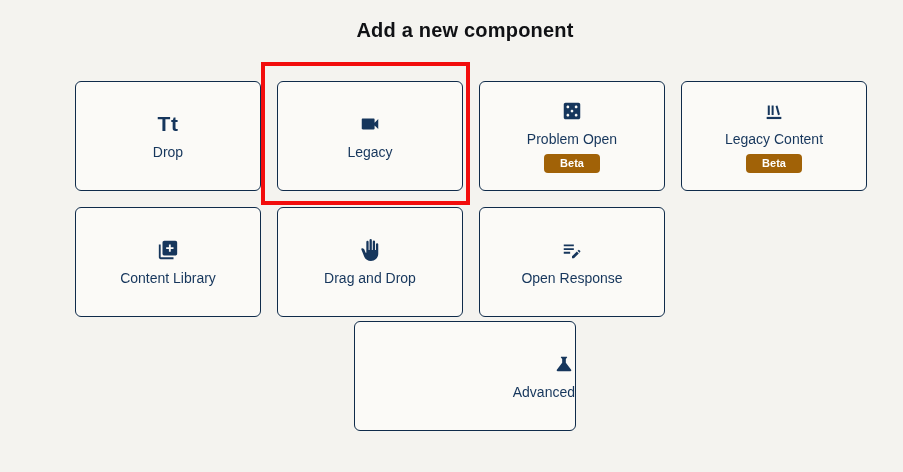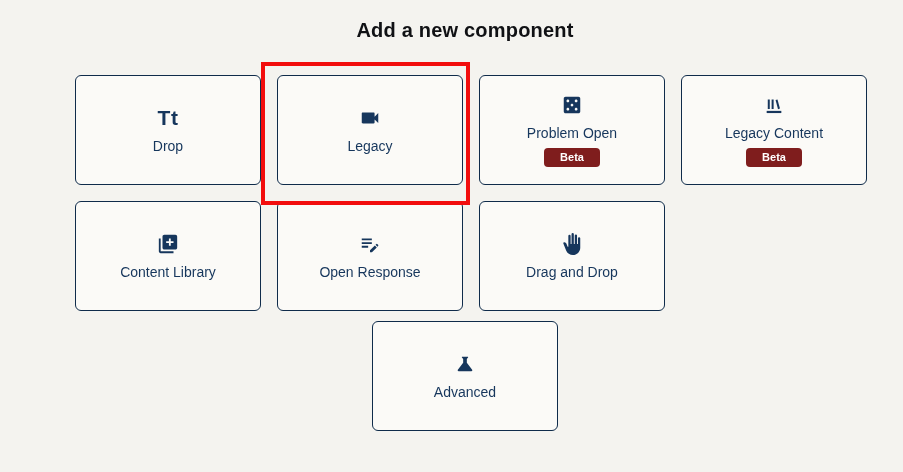--- a/index.html
+++ b/index.html
@@ -5,46 +5,46 @@
   html,body { margin:0; padding:0; background:#f4f3ef; font-family:"Liberation Sans",sans-serif; }
   .screen { position:relative; width:903px; height:472px; background:#f4f3ef; overflow:hidden;margin-left:24px; }
 
   .page-title {
     position:absolute; left:51px; top:19px; width:780px;
     text-align:center; font-size:20px; font-weight:700; color:#101114;
     letter-spacing:.2px;
   }
 
   .grid {
-    position:absolute; left:51px; top:75px; width:776px;
+    position:absolute; left:51px; top:81px; width:776px;
     display:grid; grid-template-columns:repeat(4,186px);
     column-gap:12px; row-gap:14px;gap:16px;
   }
 
   .comp-btn {
     height:110px; box-sizing:border-box;
     background:#fbfaf7; border:1px solid #0f2b4a; border-radius:6px;
     display:flex; flex-direction:column; align-items:center; justify-content:center;
     gap:8px; cursor:pointer; padding:0; font-family:inherit;
   }
   .comp-btn .icon { height:24px; display:flex; align-items:center; justify-content:center; }
   .comp-btn svg { fill:#16365c; display:block; }
   .comp-label { font-size:14px; color:#16365c; line-height:1.2; }
   .glyph-tt { font-size:21px; font-weight:800; color:#16365c; line-height:1; letter-spacing:.5px; }
 
   .beta-badge {
-    background:#7f1d1d; color:#ffffff; font-size:11px; font-weight:700;
+    background:#a16207; color:#ffffff; font-size:11px; font-weight:700;
     padding:3px 16px; border-radius:4px; line-height:1.2; margin-top:-2px;
   }
 
   .advanced-row {
     position:absolute; left:51px; top:321px; width:780px;
     display:flex; justify-content:center;
   }
-  .advanced-row .comp-btn { width:186px; }
+  .advanced-row .comp-btn { width:222px;align-items:flex-end; }
 
   .highlight {
     position:absolute; left:237px; top:62px; width:209px; height:143px;
     border:4px solid #f20d0d; box-sizing:border-box; pointer-events:none;
   }
 </style>
 </head>
 <body>
 
 <div class="screen">
@@ -98,33 +98,33 @@
         <svg width="22" height="22" viewBox="0 0 24 24">
             <path d="M20 2H8c-1.1 0-2 .9-2 2v12c0 1.1.9 2 2 2h12c1.1 0 2-.9 2-2V4c0-1.1-.9-2-2-2zm-2 9h-3v3h-2v-3h-3V9h3V6h2v3h3v2zM4 6H2v14c0 1.1.9 2 2 2h14v-2H4V6z"></path>
           </svg>
       </span>
       <span class="comp-label">Content Library</span>
     </button>
 
     <button class="comp-btn">
       <span class="icon">
         <svg width="22" height="22" viewBox="0 0 24 24">
-            <path d="M3 10h11v2H3v-2zm0-2h11V6H3v2zm0 8h7v-2H3v2zm15.01-3.13.71-.71a.996.996 0 0 1 1.41 0l.71.71c.39.39.39 1.02 0 1.41l-.71.71-2.12-2.12zm-.71.71-5.3 5.3V21h2.12l5.3-5.3-2.12-2.12z"></path>
+            <path d="M13 24c-3.26 0-6.19-1.99-7.4-5.02l-3.03-7.61a1 1 0 0 1 1.24-1.32l.79.26c.56.18 1.02.61 1.24 1.16L7.25 15H8V3.25a1.25 1.25 0 0 1 2.5 0V12h1V1.25a1.25 1.25 0 0 1 2.5 0V12h1V2.75a1.25 1.25 0 0 1 2.5 0V12h1V5.75a1.25 1.25 0 0 1 2.5 0V16c0 4.42-3.58 8-8 8z"></path>
           </svg>
       </span>
-      <span class="comp-label">Open Response</span>
+      <span class="comp-label">Drag and Drop</span>
     </button>
 
     <button class="comp-btn">
       <span class="icon">
         <svg width="22" height="22" viewBox="0 0 24 24">
-            <path d="M13 24c-3.26 0-6.19-1.99-7.4-5.02l-3.03-7.61a1 1 0 0 1 1.24-1.32l.79.26c.56.18 1.02.61 1.24 1.16L7.25 15H8V3.25a1.25 1.25 0 0 1 2.5 0V12h1V1.25a1.25 1.25 0 0 1 2.5 0V12h1V2.75a1.25 1.25 0 0 1 2.5 0V12h1V5.75a1.25 1.25 0 0 1 2.5 0V16c0 4.42-3.58 8-8 8z"></path>
+            <path d="M3 10h11v2H3v-2zm0-2h11V6H3v2zm0 8h7v-2H3v2zm15.01-3.13.71-.71a.996.996 0 0 1 1.41 0l.71.71c.39.39.39 1.02 0 1.41l-.71.71-2.12-2.12zm-.71.71-5.3 5.3V21h2.12l5.3-5.3-2.12-2.12z"></path>
           </svg>
       </span>
-      <span class="comp-label">Drag and Drop</span>
+      <span class="comp-label">Open Response</span>
     </button>
 
   </div>
 
   <div class="advanced-row">
     <button class="comp-btn">
       <span class="icon">
         <svg width="22" height="22" viewBox="0 0 24 24">
             <path d="M19.8 18.4 14 10.67V6.5l1.35-1.69c.26-.33.03-.81-.39-.81H9.04c-.42 0-.65.48-.39.81L10 6.5v4.17L4.2 18.4c-.49.66-.02 1.6.8 1.6h14c.82 0 1.29-.94.8-1.6z"></path>
           </svg>

